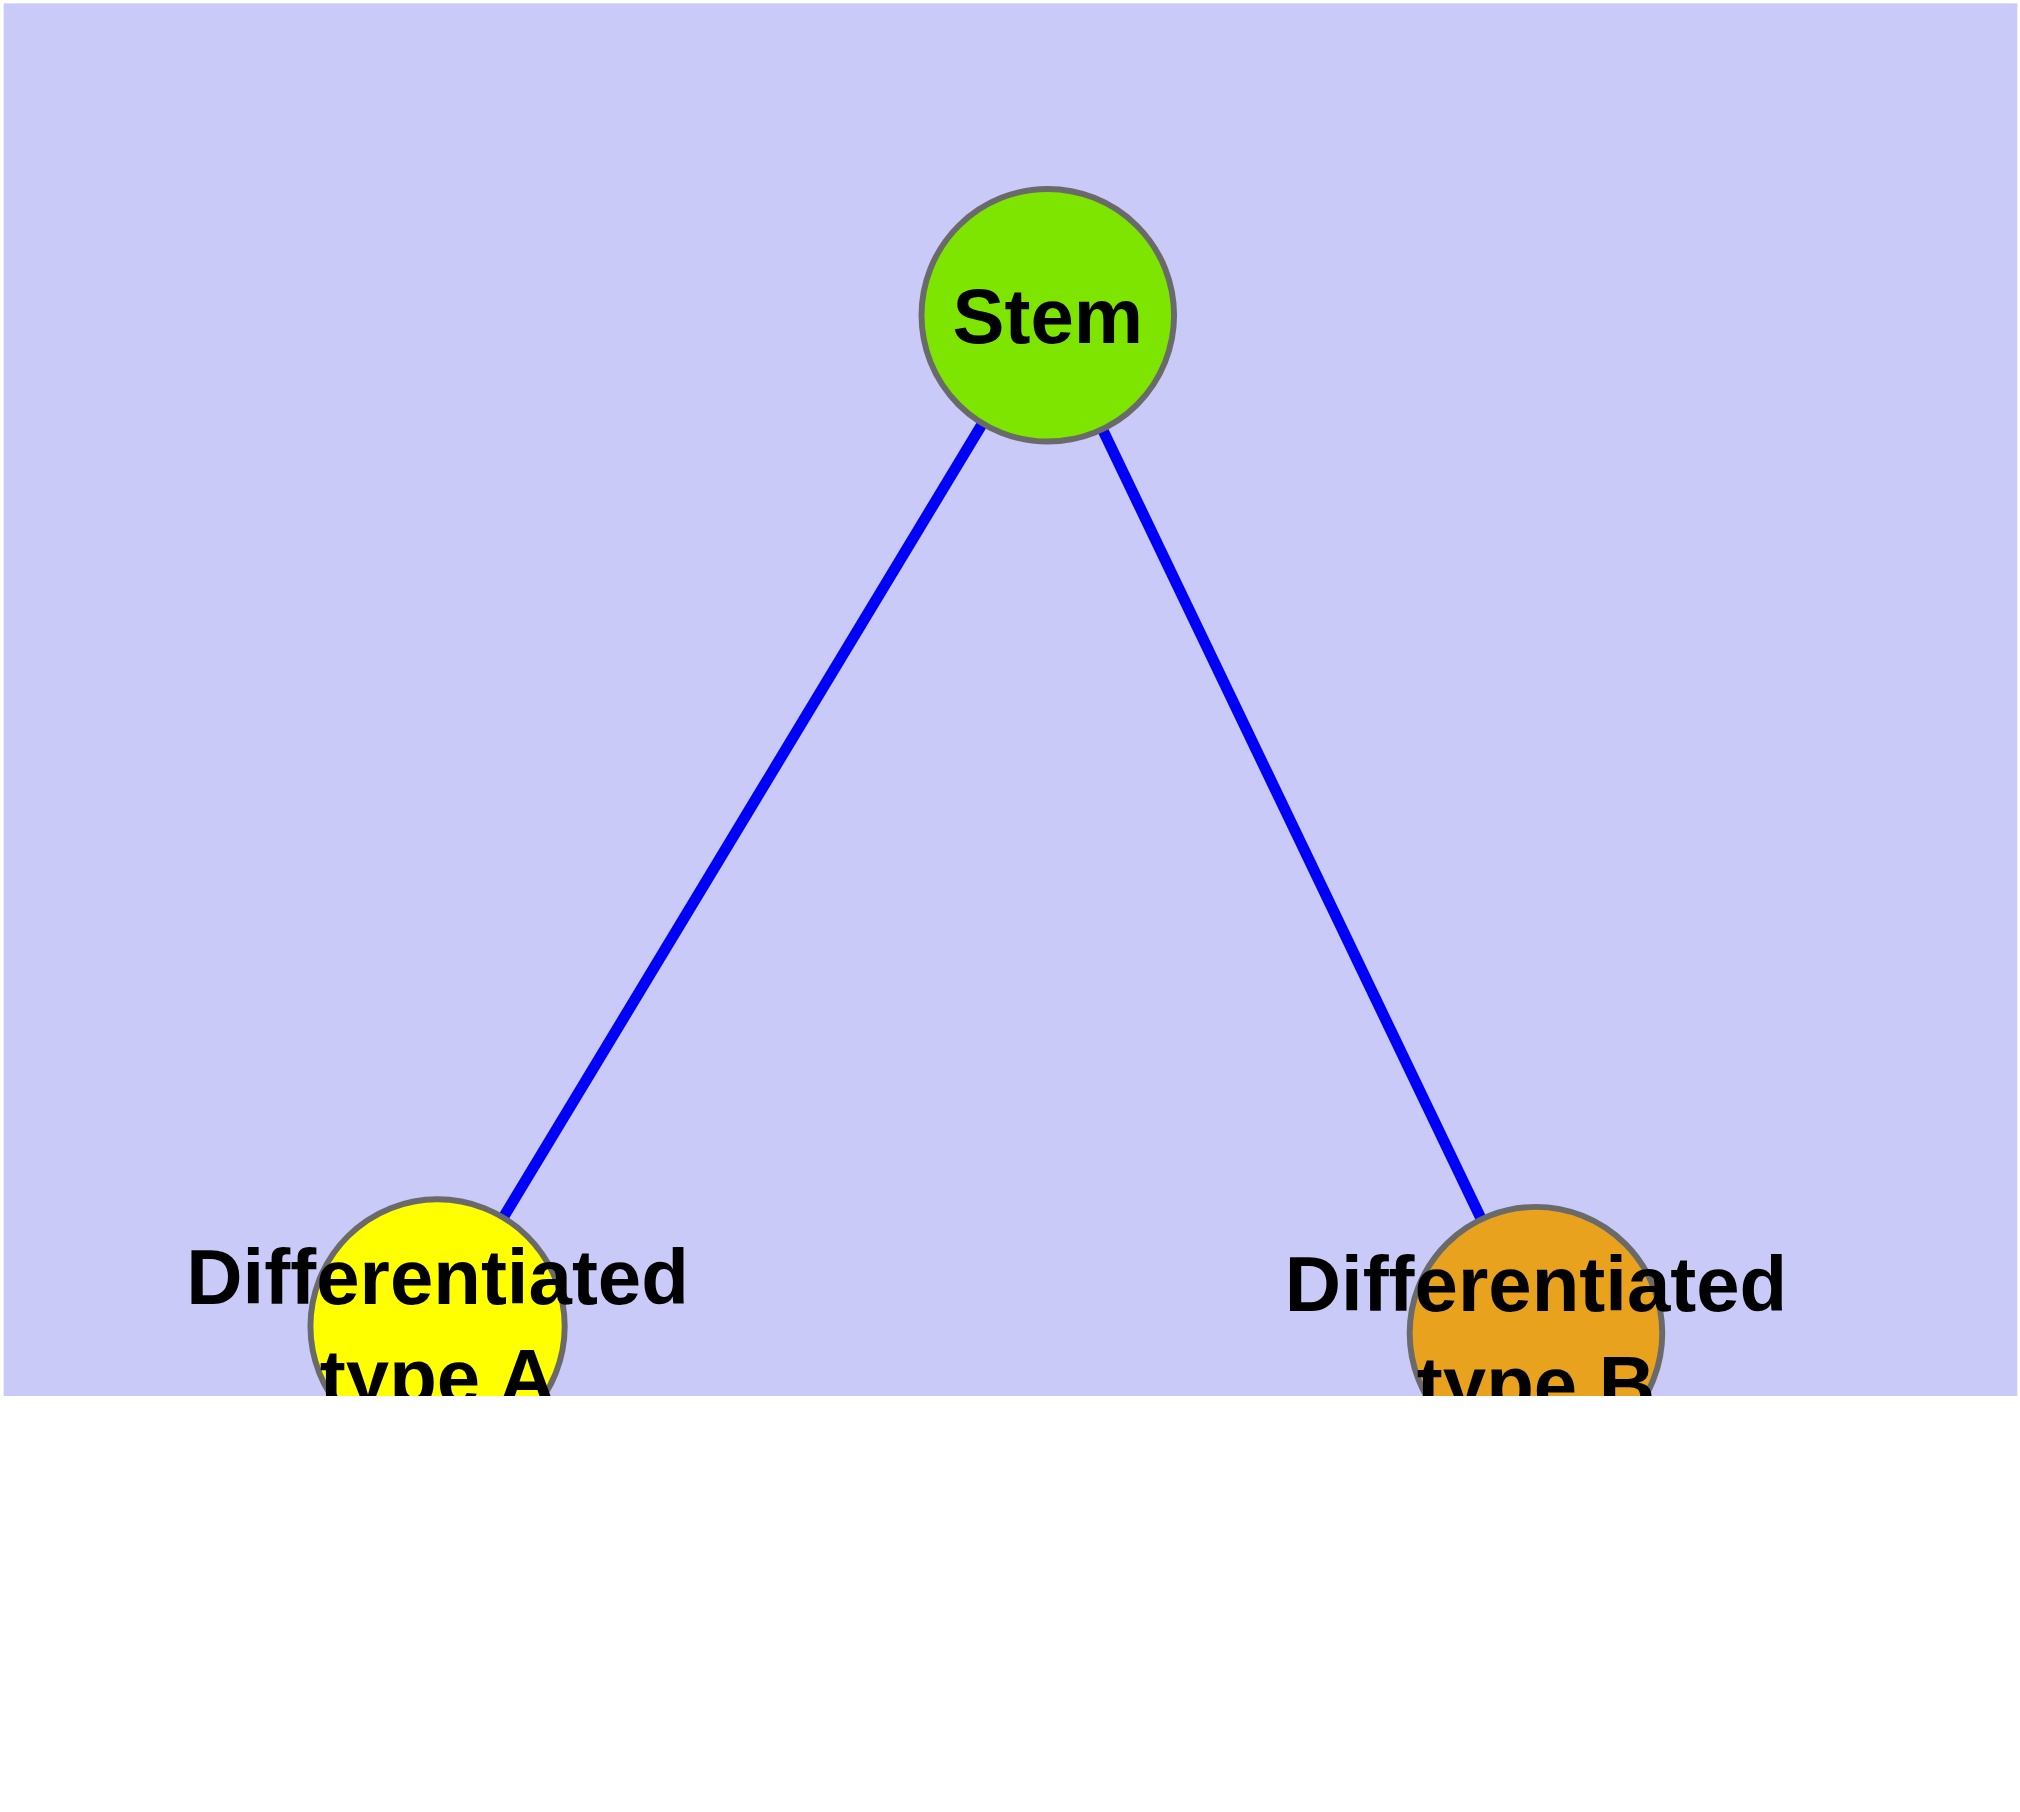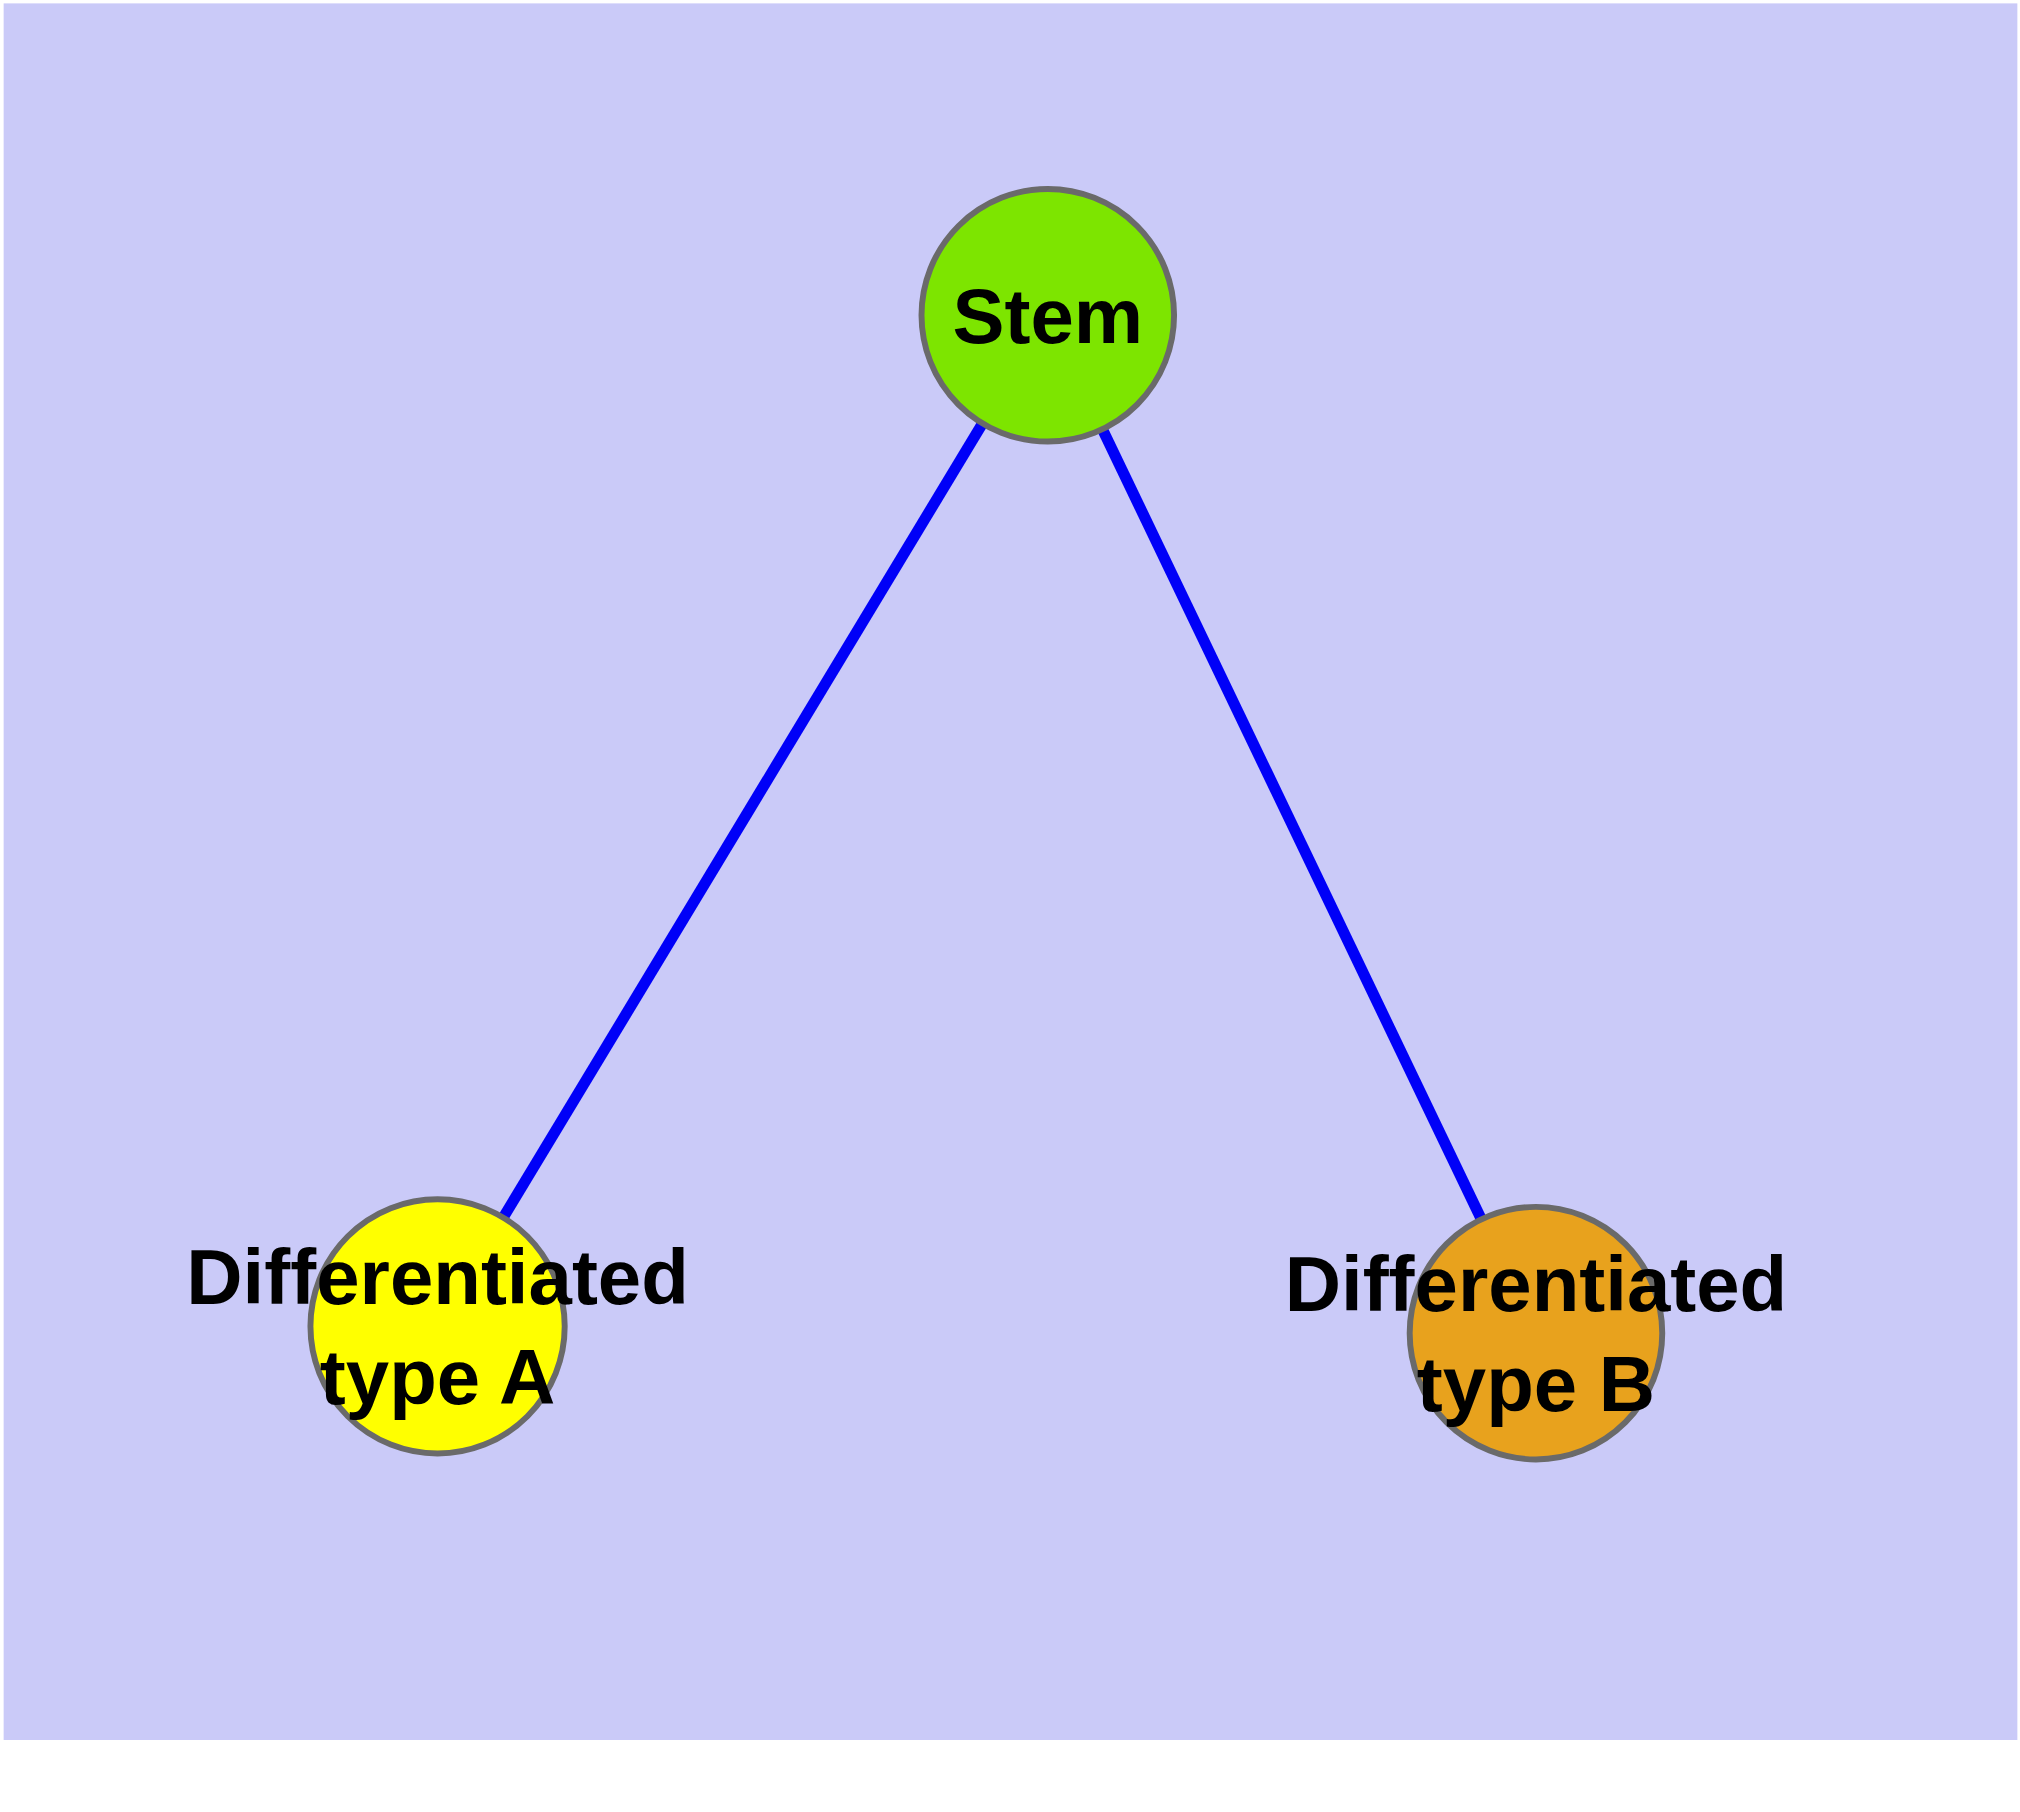--- a/index.html
+++ b/index.html
@@ -3,21 +3,21 @@
 <meta charset="utf-8">
 <style>
   html, body {
     margin: 0;
     padding: 0;
     background: #ffffff;
   }
   .page {
     position: relative;
     width: 2021px;
-    height: 1740px;
+    height: 1396px;
     background: #ffffff;
     overflow: hidden;
   }
   svg.graph {
     display: block;
     width: 2021px;
     height: 1812px;
   }
   svg.graph text {
     font-family: "Liberation Sans", sans-serif;

